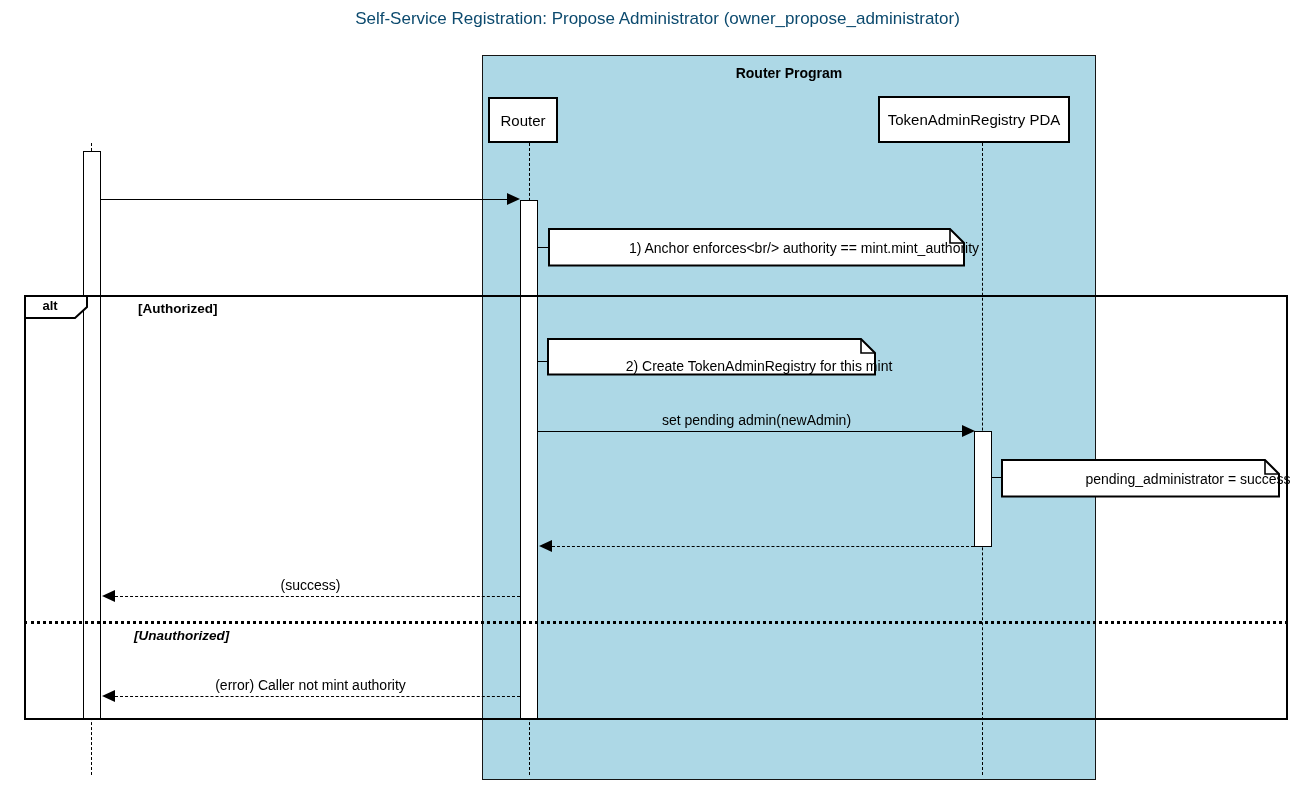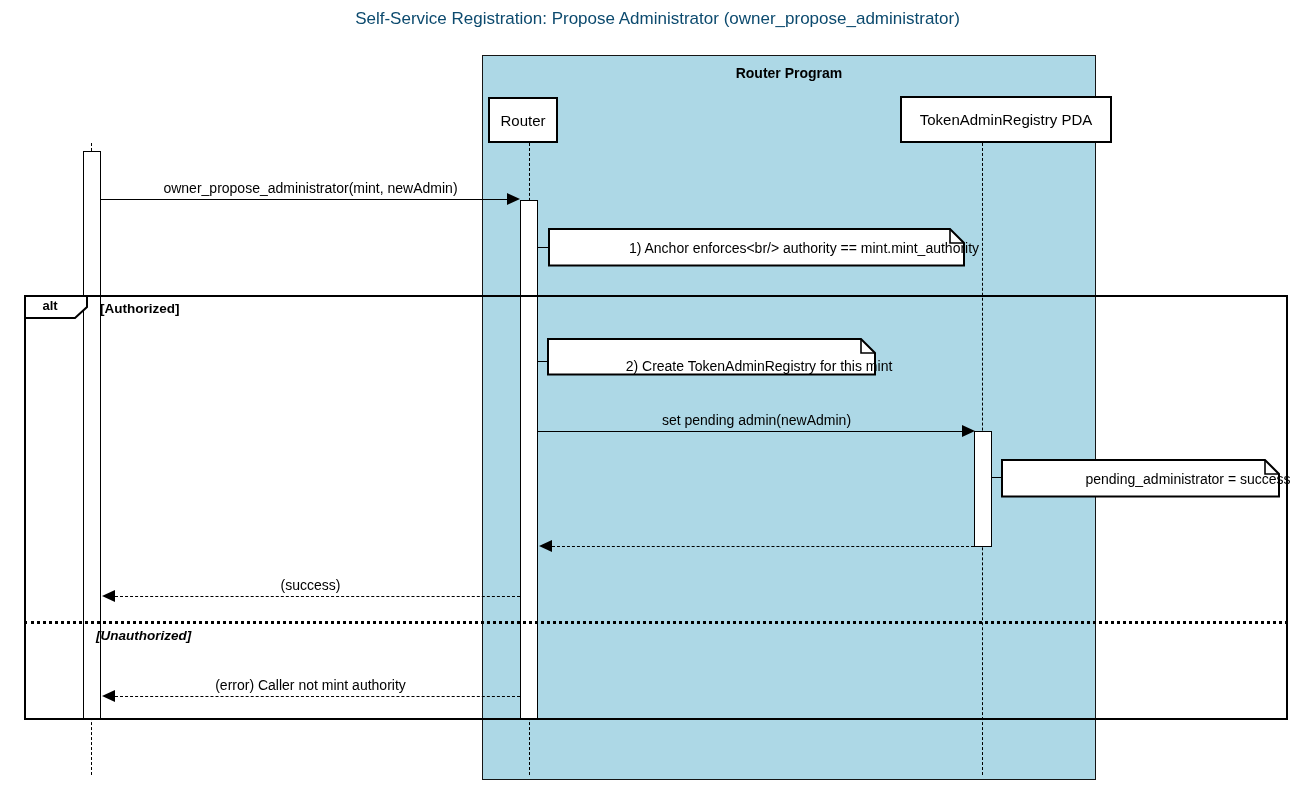--- a/index.html
+++ b/index.html
@@ -15,42 +15,42 @@
   .group-label{left:482px;top:65px;width:614px;text-align:center;font-weight:bold;font-size:14px;z-index:1;}
   
   .lifeline{width:0;border-left:1.6px dashed #000;z-index:2;}
   .ll-a{left:91px;top:143px;height:632px;}
   .ll-b{left:529px;top:143px;height:632px;}
   .ll-c{left:982px;top:143px;height:632px;}
   
   .participant{background:#fff;border:2px solid #000;box-sizing:border-box;display:flex;align-items:center;justify-content:center;font-size:15px;z-index:5;}
   .p-admin{left:8px;top:97px;width:169px;height:46px;}
   .p-router{left:488px;top:97px;width:70px;height:46px;}
-  .p-registry{left:878px;top:96px;width:212px;height:47px;margin-left:22px;}
+  .p-registry{left:878px;top:96px;width:192px;height:47px;}
   
   .activation{background:#fff;border:1.6px solid #000;box-sizing:border-box;z-index:3;}
   .act-admin{left:83px;top:151px;width:18px;height:569px;}
   .act-router{left:520px;top:200px;width:18px;height:520px;}
   .act-registry{left:974px;top:431px;width:18px;height:116px;}
   
   .msg-line{height:0;border-top:1.6px solid #000;z-index:4;}
   .msg-line-dashed{height:0;border-top:1.6px dashed #000;z-index:4;}
   .arrow-right{width:0;height:0;border-top:6px solid transparent;border-bottom:6px solid transparent;border-left:13px solid #000;z-index:4;}
   .arrow-left{width:0;height:0;border-top:6px solid transparent;border-bottom:6px solid transparent;border-right:13px solid #000;z-index:4;}
   .msg-label{text-align:center;font-size:14px;z-index:4;}
   
   .note{z-index:4;}
   .note svg{display:block;}
   .note .note-text{position:absolute;left:0;top:0;width:100%;height:100%;display:flex;align-items:center;justify-content:center;font-size:14px;padding-left:47px;}
   .note-connector{height:0;border-top:1.6px solid #000;z-index:3;}
   
   .alt-frame{left:24px;top:295px;width:1264px;height:425px;border:2px solid #000;box-sizing:border-box;background:transparent;z-index:6;pointer-events:none;}
   .alt-pentagon{left:24px;top:295px;width:64px;height:24px;z-index:7;}
   .alt-operator{left:24px;top:298px;width:52px;text-align:center;font-weight:bold;font-size:13px;z-index:8;}
-  .guard-label{font-weight:bold;font-size:13.5px;z-index:7;}
+  .guard-label{font-weight:bold;font-size:13.5px;z-index:7;padding-left:38px;}
   .guard-authorized{left:100px;top:301px;}
   .guard-unauthorized{left:96px;top:628px;font-style:italic;}
   .alt-divider{left:24px;top:621px;width:1264px;height:0;border-top:3px dotted #000;z-index:6;}
 </style>
 </head>
 <body>
 
 <div class="canvas">
 
   <div class="abs diagram-title">Self-Service Registration: Propose Administrator (owner_propose_administrator)</div>
@@ -59,21 +59,20 @@
   <div class="abs group-label">Router Program</div>
 
   <div class="abs lifeline ll-a"></div>
   <div class="abs lifeline ll-b"></div>
   <div class="abs lifeline ll-c"></div>
 
   <div class="abs activation act-admin"></div>
   <div class="abs activation act-router"></div>
   <div class="abs activation act-registry"></div>
 
-  <div class="abs msg-label" style="left:101px;top:180px;width:419px;">owner_propose_administrator(mint, newAdmin)</div>
   <div class="abs msg-line" style="left:101px;top:199px;width:407px;"></div>
   <div class="abs arrow-right" style="left:507px;top:193px;"></div>
 
   <div class="abs note-connector" style="left:537px;top:247px;width:11px;"></div>
   <div class="abs note" style="left:548px;top:228px;width:418px;height:39px;">
     <svg width="418" height="39" viewBox="0 0 418 39">
       <path d="M1,1 L402,1 L416,15 L416,37.5 L1,37.5 Z" fill="#FFFFFF" stroke="#000" stroke-width="2"></path>
       <path d="M402,1 L402,15 L416,15" fill="none" stroke="#000" stroke-width="1.6"></path>
     </svg>
     <div class="note-text">1) Anchor enforces&lt;br/&gt; authority == mint.mint_authority</div>

